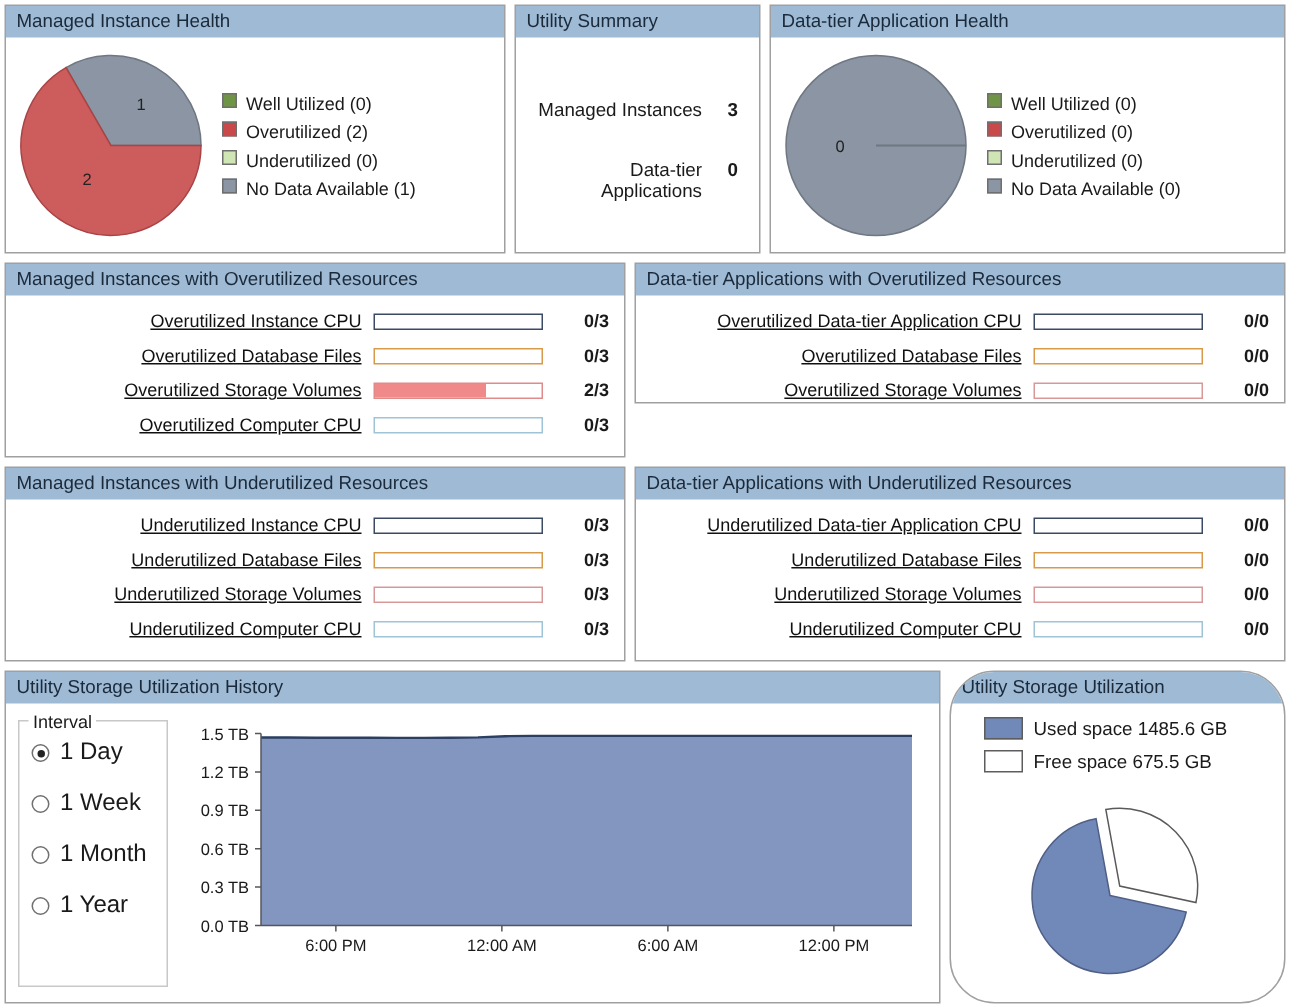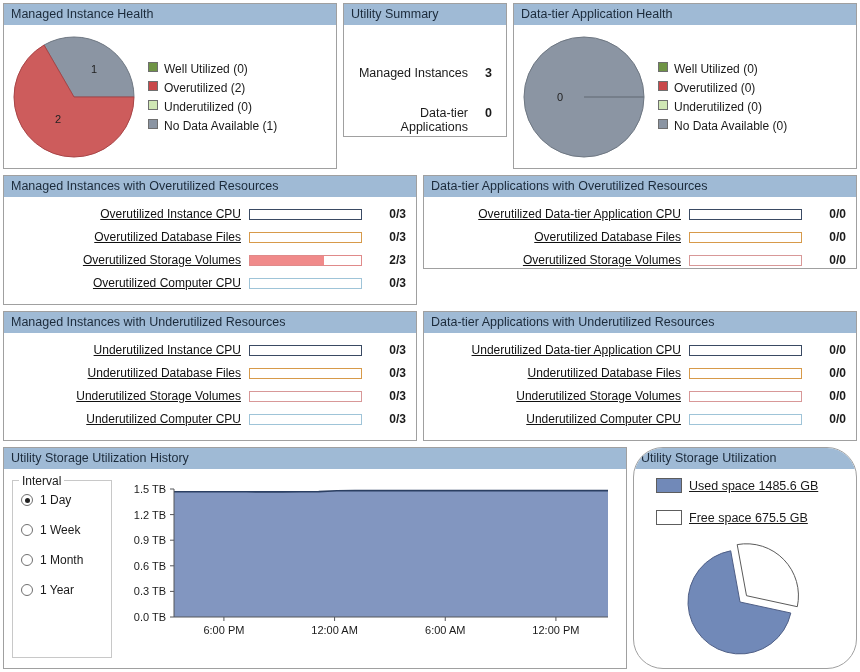--- a/index.html
+++ b/index.html
@@ -176,21 +176,21 @@
     top: -7px; left: 6px;
     background: #ffffff;
     padding: 0 3px;
     font-size: 12px;
   }
   .radio-row {
     display: flex;
     align-items: center;
     gap: 7px;
     margin-bottom: 16px;
-    font-size: 12px;
+    font-size: 16px;
     cursor: pointer;
   }
   .radio {
     width: 12px; height: 12px;
     border: 1px solid #707070;
     border-radius: 50%;
     box-sizing: border-box;
     background: #ffffff;
     position: relative;
     flex: 0 0 auto;
@@ -221,22 +221,21 @@
     height: 100%;
     display: flex;
     flex-direction: column;
     align-items: center;
   }
   .stor-legend {
     align-self: flex-start;
     padding-left: 14px;
     display: flex;
     flex-direction: column;
-    gap: 17px;
-    text-decoration: underline;
+    gap: 7px;
   }
   .stor-legend-row {
     display: flex;
     align-items: center;
     gap: 7px;
     font-size: 12.5px;
     white-space: nowrap;
   }
   .stor-swatch {
     width: 26px; height: 15px;
@@ -287,21 +286,21 @@
             <span>Underutilized (0)</span>
           </div>
           <div class="legend-row">
             <span class="swatch" style="background:#8b95a3"></span>
             <span>No Data Available (1)</span>
           </div>
         </div>
       </div>
     </div>
 
-    <div class="panel" style="width:164px;height:134px;">
+    <div class="panel" style="width:164px;height:166px;">
       <div class="panel-header">Utility Summary</div>
       <div class="panel-body summary-body">
         <div class="summary-row">
           <span class="summary-label">Managed Instances</span>
           <span class="summary-value">3</span>
         </div>
         <div class="summary-row">
           <span class="summary-label">Data-tier Applications</span>
           <span class="summary-value">0</span>
         </div>

